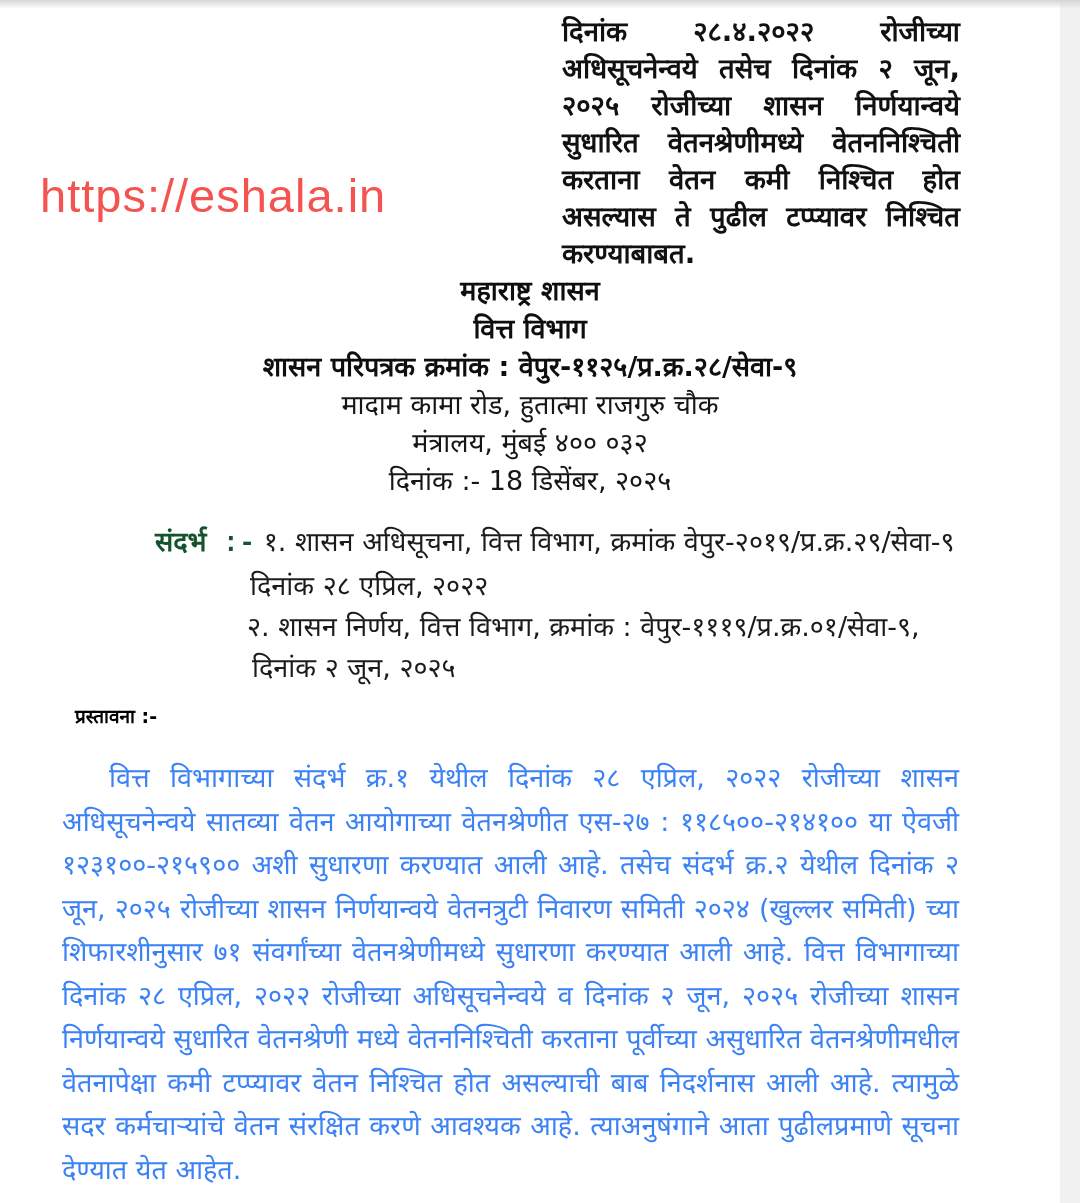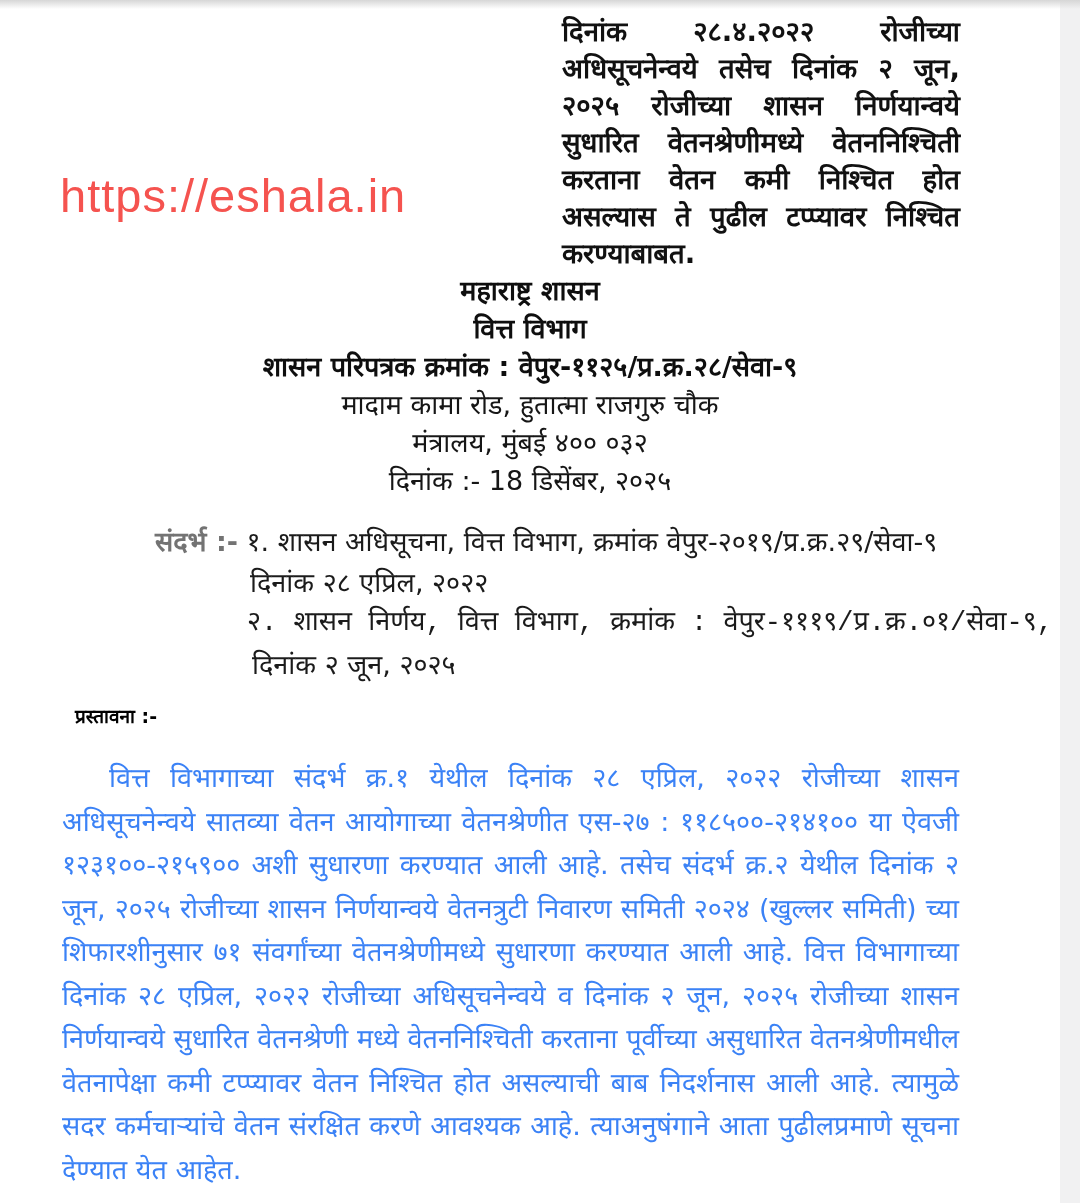--- a/index.html
+++ b/index.html
@@ -27,44 +27,44 @@
   }
   .subject-block{
     position:absolute;
     left:562px;top:13px;width:398px;
     font-size:27.5px;line-height:37px;
     font-weight:bold;color:#111;
     text-align:justify;
   }
   .watermark{
     position:absolute;
-    left:60px;top:166px;
+    left:40px;top:166px;
     font-family:"Liberation Sans","DejaVu Sans",sans-serif;
     font-size:47px;line-height:60px;
     color:#f5534f;
     letter-spacing:1px;
     white-space:nowrap;
   }
   .letterhead{
     position:absolute;
     left:0;top:272px;width:1060px;
     text-align:center;color:#161616;
     font-size:27px;line-height:38px;
   }
   .letterhead .bold-line{font-weight:bold;color:#0e0e0e;}
   .refs{
     position:absolute;
     left:0;top:521px;width:1060px;
     font-size:27px;line-height:41px;
     color:#1b1b1b;
   }
   .refs .ref-line1{padding-left:155px;}
-  .refs .ref-label{font-weight:bold;color:#737373;}
+  .refs .ref-label{font-weight:bold;color:#14532d;font-family:Liberation Mono, monospace;}
   .refs .ref-cont-1{padding-left:250px;}
-  .refs .ref-line3{padding-left:247px;font-family:Liberation Mono, monospace;}
+  .refs .ref-line3{padding-left:247px;}
   .refs .ref-cont-2{padding-left:252px;}
   .preamble-heading{
     position:absolute;
     left:75px;top:703px;
     font-size:19px;font-weight:bold;color:#000000;
   }
   .preamble-para{
     position:absolute;
     left:62px;top:756px;width:897px;
     font-size:27px;line-height:43.5px;

